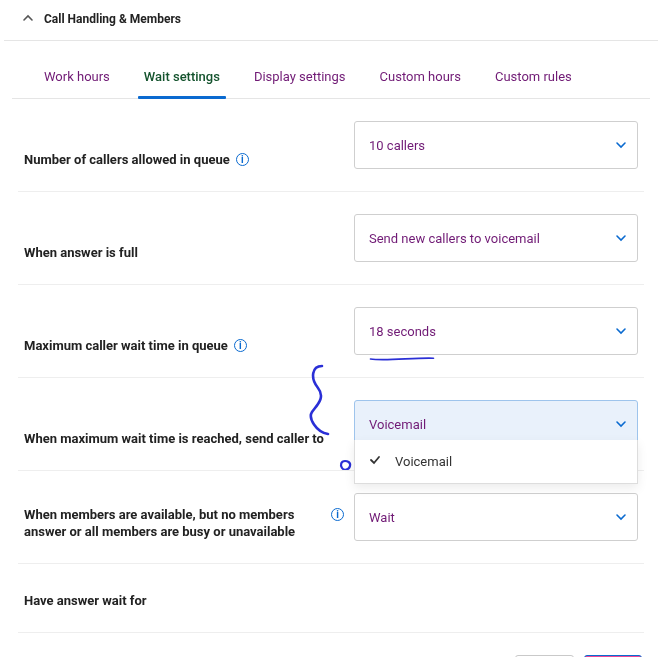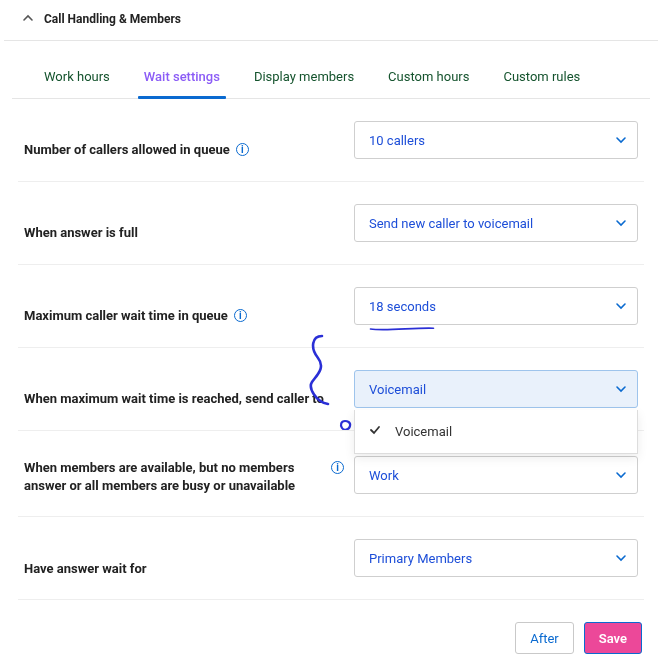--- a/index.html
+++ b/index.html
@@ -27,26 +27,26 @@
   .tabs {
     display: flex;
     gap: 26px;
     padding: 0 28px;
     border-bottom: 1px solid #e5e5e5;
     margin: 14px 12px 0 12px;
   }
   .tab {
     padding: 14px 4px 14px 4px;
     font-size: 13px;
-    color: #14532d;
+    color: #701a75;
     cursor: pointer;
     position: relative;
   }
   .tab.active {
-    color: #8b5cf6;
+    color: #14532d;
     font-weight: 500;
   }
   .tab.active::after {
     content:"";
     position:absolute;
     left:-2px; right:-2px; bottom:-1px;
     height:3px;
     background:#0a6ad0;
     border-radius:1px;
   }
@@ -84,26 +84,26 @@
     margin-top:2px;
     cursor: pointer;
   }
   .field {
     flex: 1;
     position: relative;
   }
   .select {
     border:1px solid #cfcfcf;
     border-radius:3px;
-    height:38px;
+    height:48px;
     display:flex;
     align-items:center;
     justify-content:space-between;
     padding:0 10px 0 14px;
-    color:#1d4ed8;
+    color:#701a75;
     font-size:13px;
     cursor:pointer;
     background:#fff;
     position: relative;
   }
   .select.open {
     background:#e9f1fb;
     border-color:#9ec4ec;
   }
   .select .caret svg { display:block; }
@@ -176,21 +176,21 @@
         <path d="M2 8 L6 4 L10 8" stroke="#555" stroke-width="1.6" fill="none" stroke-linecap="round"></path>
       </svg>
   </span>
   <span>Call Handling &amp; Members</span>
 </div>
 <div class="hr"></div>
 
 <div class="tabs">
   <div class="tab"><span>Work hours</span></div>
   <div class="tab active"><span>Wait settings</span></div>
-  <div class="tab"><span>Display members</span></div>
+  <div class="tab"><span>Display settings</span></div>
   <div class="tab"><span>Custom hours</span></div>
   <div class="tab"><span>Custom rules</span></div>
 </div>
 
 <div class="section">
 
   <div class="row">
     <div class="label">
       <span class="txt">Number of callers allowed in queue</span>
       <span class="info">i</span>
@@ -206,21 +206,21 @@
       </div>
     </div>
   </div>
 
   <div class="row">
     <div class="label">
       <span class="txt">When answer is full</span>
     </div>
     <div class="field">
       <div class="select">
-        <span>Send new caller to voicemail</span>
+        <span>Send new callers to voicemail</span>
         <span class="caret">
           <svg width="12" height="12" viewBox="0 0 12 12">
               <path d="M2 4 L6 8 L10 4" stroke="#0a6ad0" stroke-width="1.6" fill="none" stroke-linecap="round"></path>
             </svg>
         </span>
       </div>
     </div>
   </div>
 
   <div class="row">
@@ -278,43 +278,33 @@
 
     <svg class="ink" style="left:320px; top:-12px;" width="14" height="14" viewBox="0 0 14 14">
       <path d="M7 2 C 3 2, 2 6, 4 9 C 6 12, 11 11, 12 7 C 13 3, 9 2, 7 2" stroke="#2a2fd6" stroke-width="2.2" fill="none" stroke-linecap="round"></path>
     </svg>
     <div class="label">
       <span class="txt">When members are available, but no members answer or all members are busy or unavailable</span>
       <span class="info">i</span>
     </div>
     <div class="field">
       <div class="select">
-        <span>Work</span>
+        <span>Wait</span>
         <span class="caret">
           <svg width="12" height="12" viewBox="0 0 12 12">
               <path d="M2 4 L6 8 L10 4" stroke="#0a6ad0" stroke-width="1.6" fill="none" stroke-linecap="round"></path>
             </svg>
         </span>
       </div>
     </div>
   </div>
 
   <div class="row">
     <div class="label">
       <span class="txt">Have answer wait for</span>
-    </div>
-    <div class="field">
-      <div class="select">
-        <span>Primary Members</span>
-        <span class="caret">
-          <svg width="12" height="12" viewBox="0 0 12 12">
-              <path d="M2 4 L6 8 L10 4" stroke="#0a6ad0" stroke-width="1.6" fill="none" stroke-linecap="round"></path>
-            </svg>
-        </span>
-      </div>
     </div>
   </div>
 
 </div>
 
 <div class="footer">
   <div class="btn btn-secondary">
     <span>After</span>
   </div>
   <div class="btn btn-primary">

